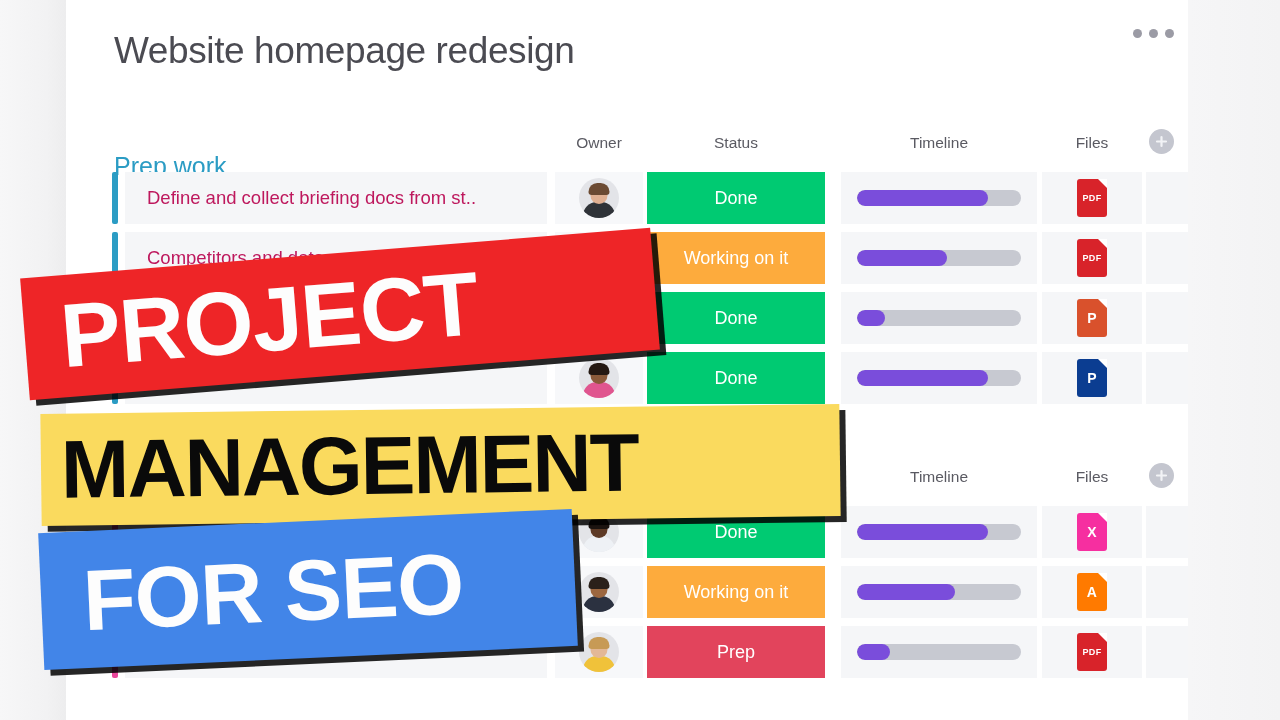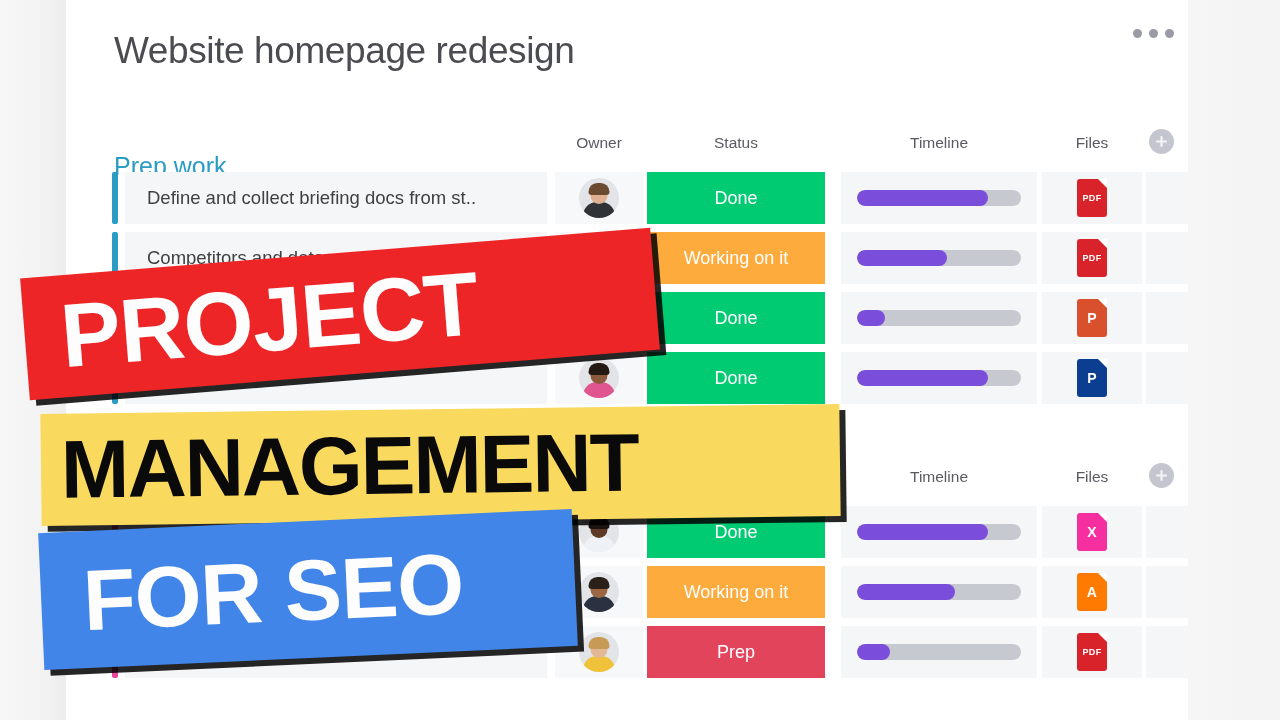--- a/index.html
+++ b/index.html
@@ -32,21 +32,21 @@
 
   .addcol{position:absolute;width:25px;height:25px;border-radius:50%;background:#c4c6cf;
     display:flex;align-items:center;justify-content:center;cursor:pointer;}
   .addcol svg{display:block;}
 
   
   .row{position:absolute;left:46px;height:52px;}
   .rowbar{position:absolute;left:0;top:0;width:6px;height:52px;border-radius:2px;}
   .cell-name{position:absolute;left:13px;top:0;width:422px;height:52px;background:#f5f6f8;
     display:flex;align-items:center;}
-  .cell-name span{padding-left:22px;font-size:18.5px;color:#404040;white-space:nowrap;overflow:hidden;}
+  .cell-name span{padding-left:22px;font-size:18.5px;color:#be185d;white-space:nowrap;overflow:hidden;}
   .cell-owner{position:absolute;top:0;width:88px;height:52px;background:#f7f8fa;
     display:flex;align-items:center;justify-content:center;}
   .cell-status{position:absolute;top:0;width:178px;height:52px;
     display:flex;align-items:center;justify-content:center;
     color:#fff;font-size:18px;}
   .cell-timeline{position:absolute;top:0;width:196px;height:52px;background:#f5f6f8;
     display:flex;align-items:center;justify-content:center;}
   .cell-files{position:absolute;top:0;width:100px;height:52px;background:#f5f6f8;
     display:flex;align-items:center;justify-content:center;}
   .cell-pad{position:absolute;top:0;width:42px;height:52px;background:#f5f6f8;}

